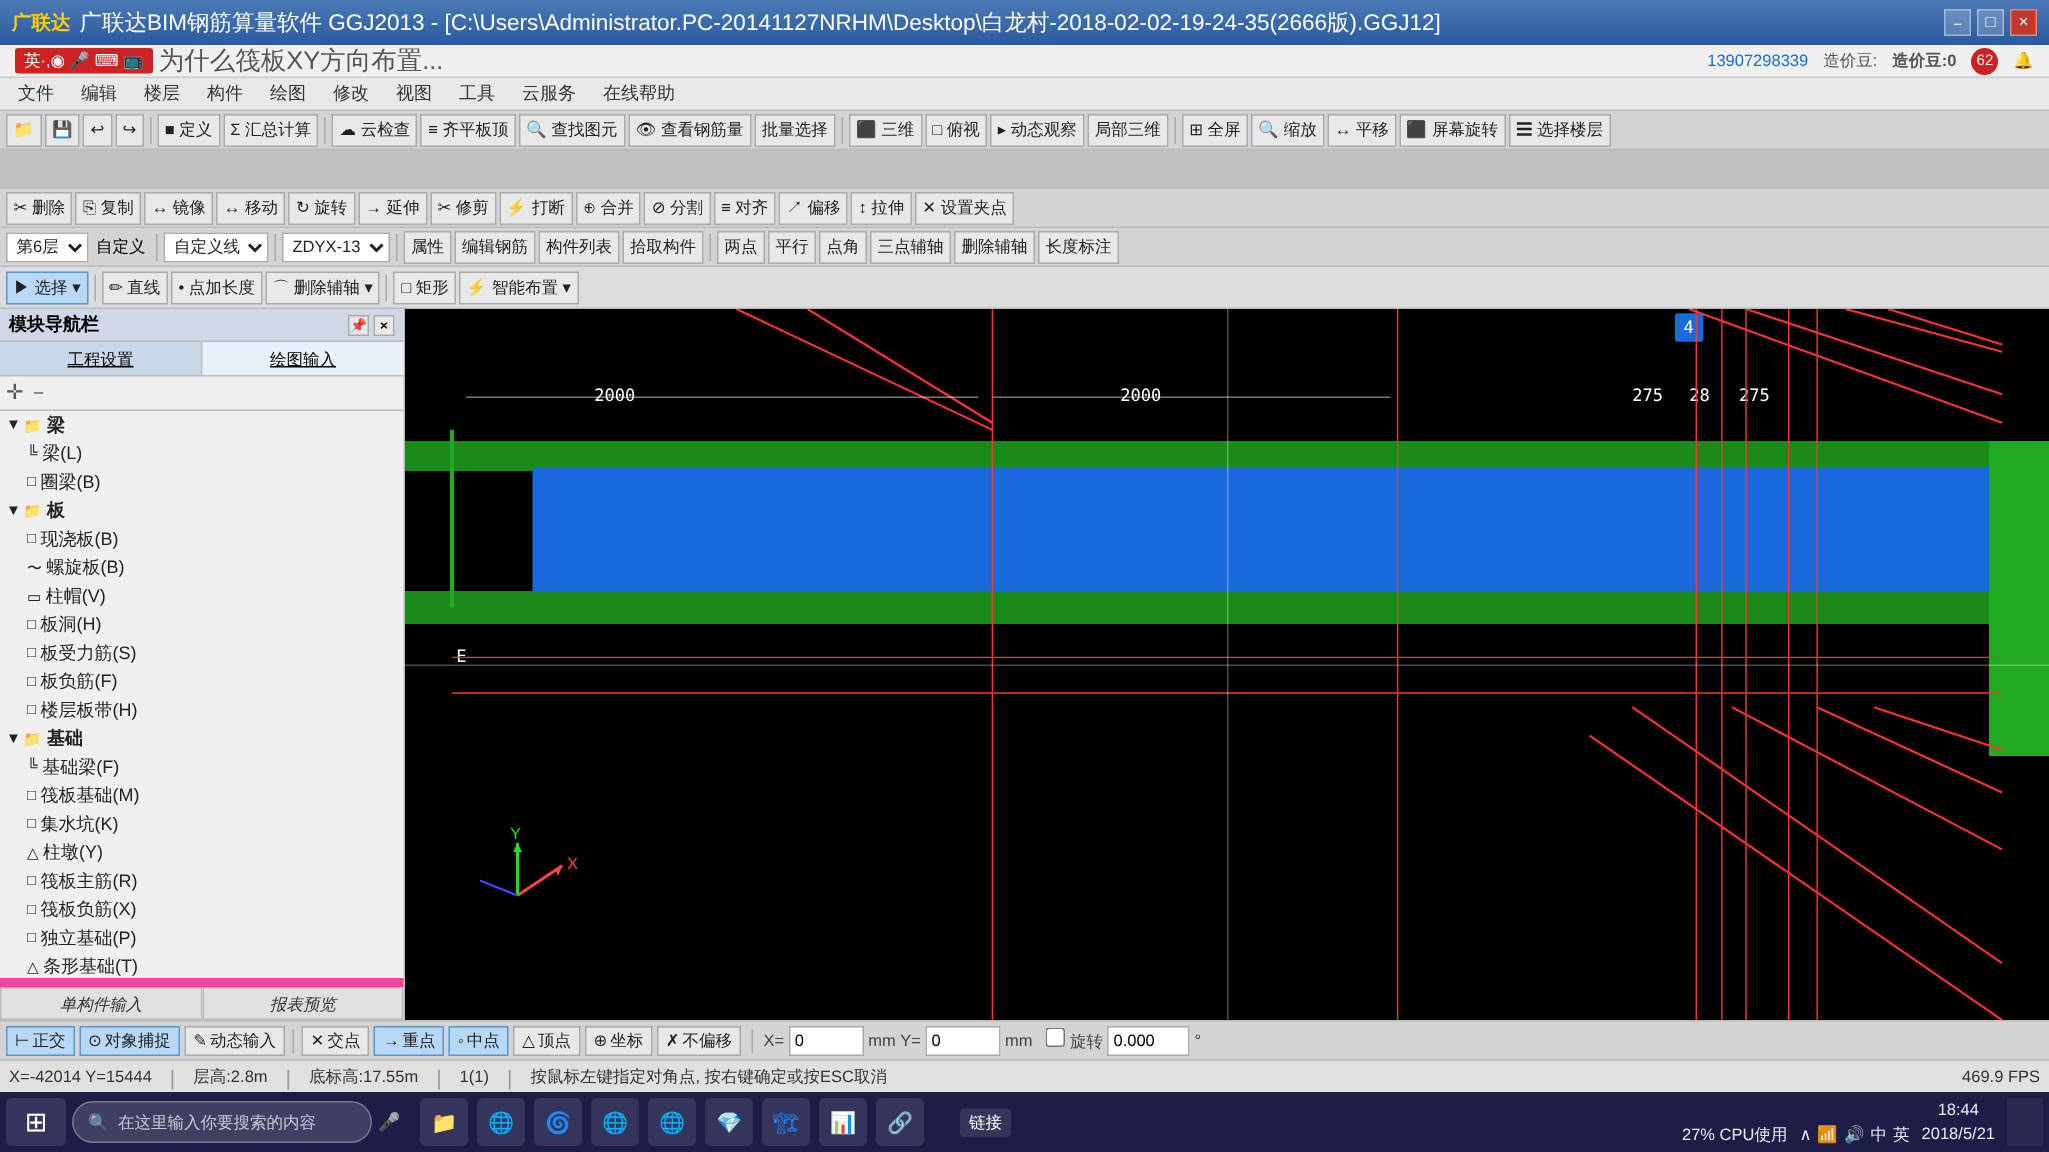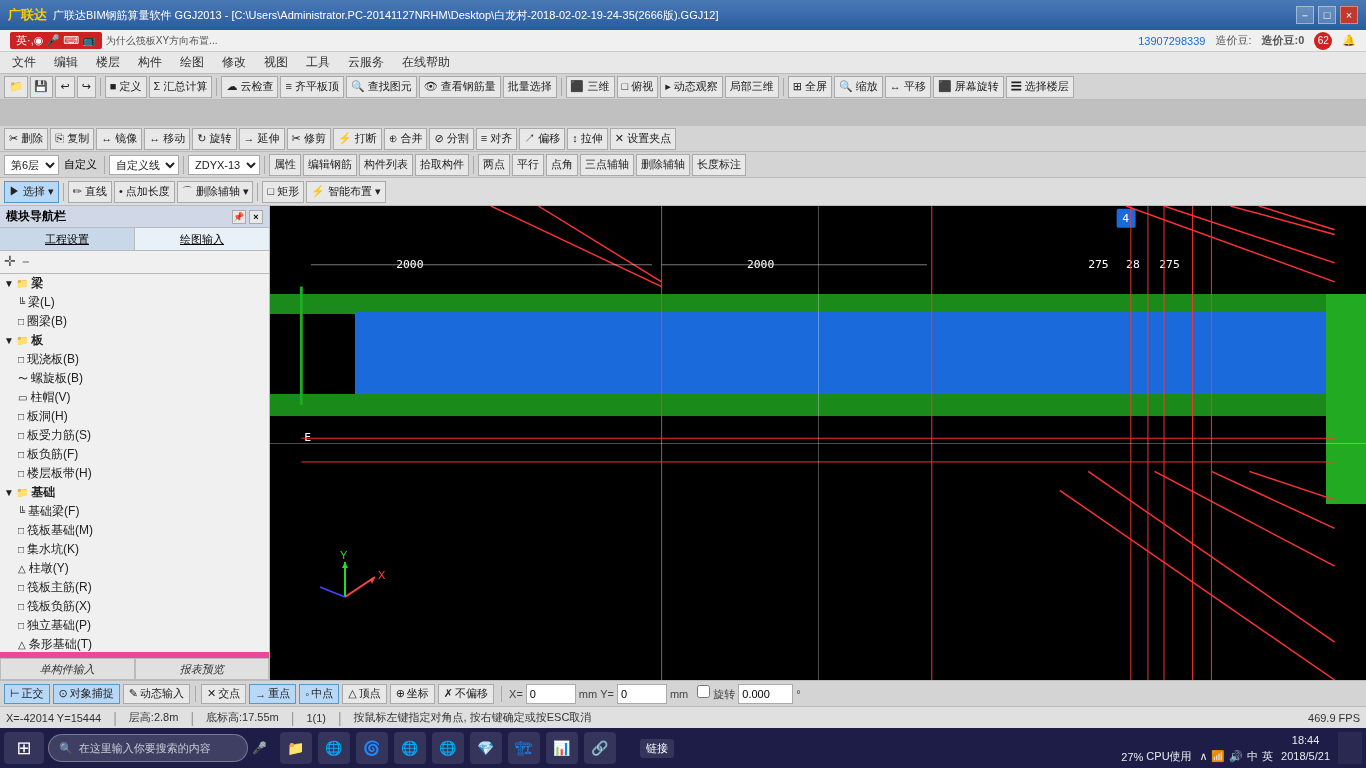--- a/index.html
+++ b/index.html
@@ -11,21 +11,21 @@
       background: linear-gradient(to bottom, #4a7ab5, #2a5a9f);
       display: flex;
       align-items: center;
       justify-content: space-between;
       padding: 0 8px;
       color: white;
       font-size: 12px;
     }
     #titlebar .title-left { display: flex; align-items: center; gap: 6px; }
     #titlebar .title-logo { color: #ffcc00; font-weight: bold; font-size: 13px; }
-    #titlebar .title-text { font-size: 11px; }
+    #titlebar .title-text { font-size: 15px; }
     #titlebar .title-right { display: flex; align-items: center; gap: 4px; }
     .win-btn { 
       width: 18px; height: 18px; 
       display: flex; align-items: center; justify-content: center;
       background: rgba(255,255,255,0.2); border: 1px solid rgba(255,255,255,0.4);
       cursor: pointer; font-size: 11px; color: white;
     }
     .win-btn.close { background: #c0392b; }
 
     
@@ -329,21 +329,21 @@
     <div class="title-right">
       <div class="win-btn">－</div>
       <div class="win-btn">□</div>
       <div class="win-btn close">×</div>
     </div>
   </div>
 
   <div id="notif-bar">
     <div style="display:flex;align-items:center;gap:4px;">
       <span style="background:#cc2222;color:white;padding:1px 6px;border-radius:2px;font-size:11px;cursor:pointer;">英·,◉ 🎤 ⌨ 📺</span>
-      <span style="font-size:10px;color:#555;">为什么筏板XY方向布置...</span>
+      <span style="font-size:17px;color:#555;">为什么筏板XY方向布置...</span>
     </div>
     <div class="notif-right">
       <span style="font-size:11px;color:#1a6adb;cursor:pointer;">13907298339</span>
       <span style="font-size:11px;">造价豆:</span>
       <span style="font-size:11px;font-weight:bold;">造价豆:0</span>
       <span style="background:#cc2222;color:white;border-radius:50%;width:18px;height:18px;display:flex;align-items:center;justify-content:center;font-size:10px;">62</span>
       <span>🔔</span>
     </div>
   </div>
 

